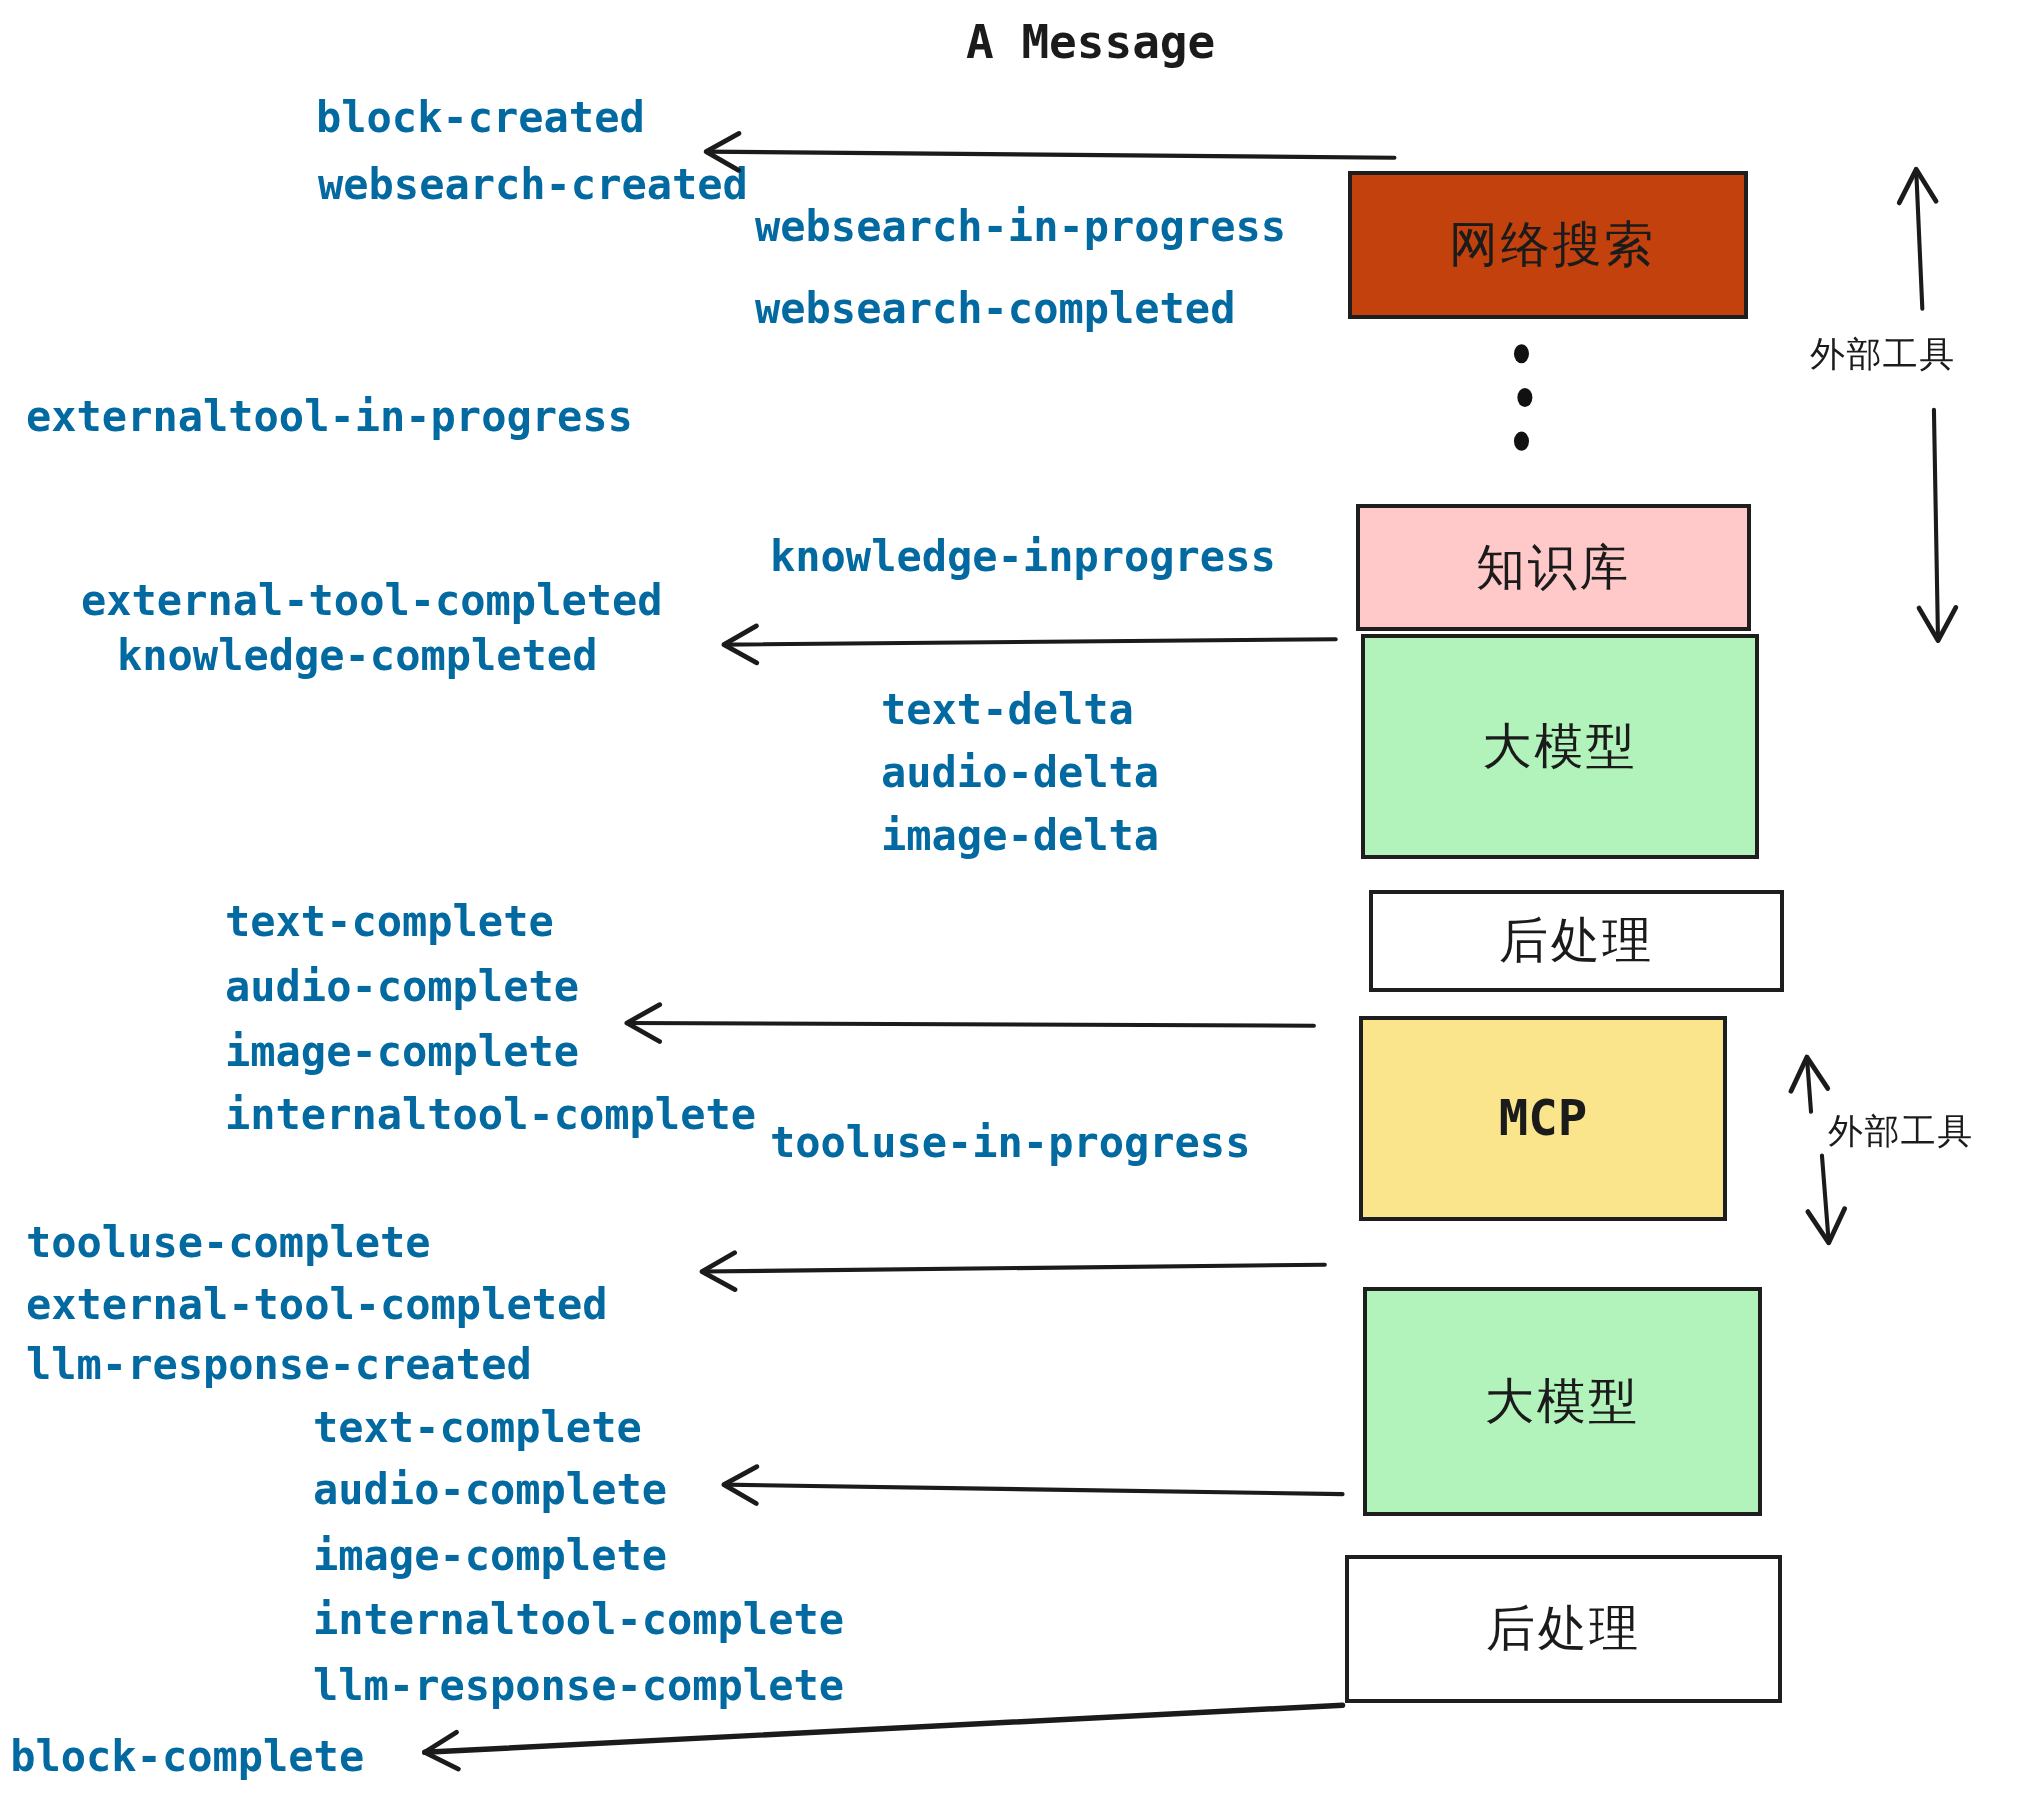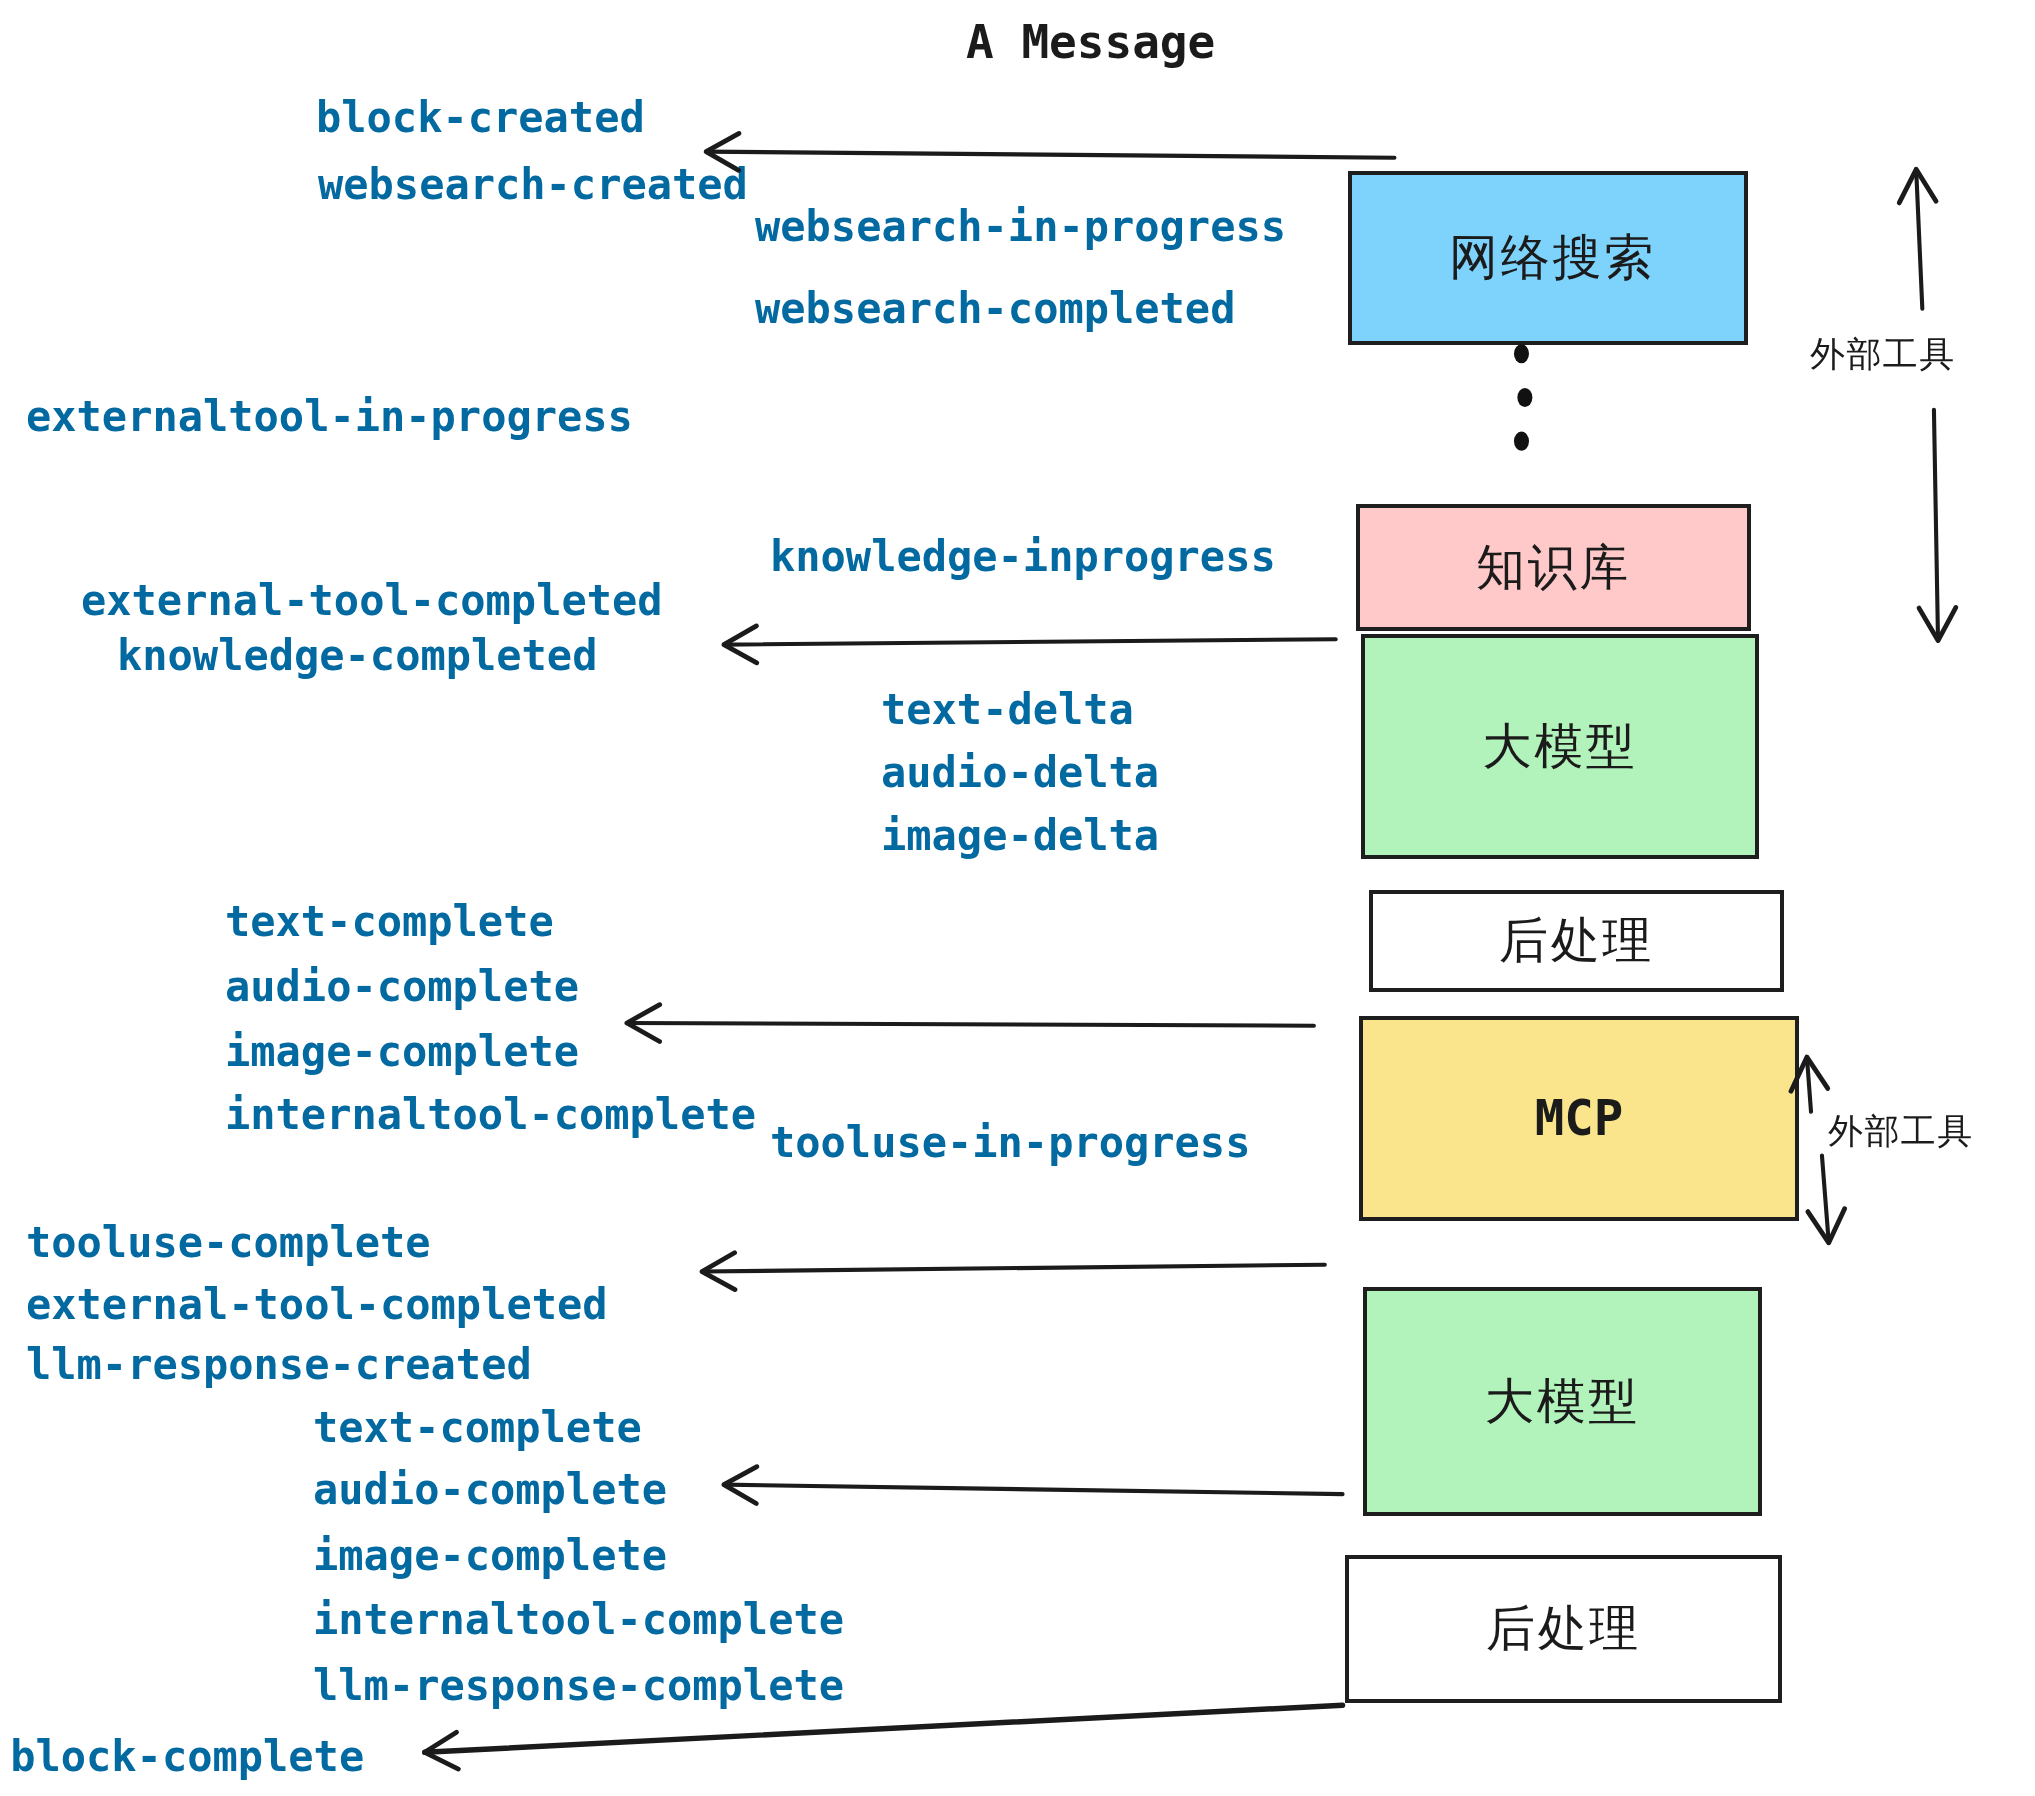--- a/index.html
+++ b/index.html
@@ -65,37 +65,37 @@
   <div class="evt" style="left:26px;top:1343px;">llm-response-created</div>
 
   <div class="evt" style="left:313px;top:1406px;">text-complete</div>
   <div class="evt" style="left:313px;top:1468px;">audio-complete</div>
   <div class="evt" style="left:313px;top:1534px;">image-complete</div>
   <div class="evt" style="left:313px;top:1598px;">internaltool-complete</div>
   <div class="evt" style="left:313px;top:1664px;">llm-response-complete</div>
 
   <div class="evt" style="left:10.2px;top:1735px;">block-complete</div>
 
-  <div class="box" style="left: 1348px; top: 171px; width: 400px; height: 174px; background-color: #7dd3fc; padding-left: 9px;">
+  <div class="box" style="left: 1348px; top: 171px; width: 400px; height: 148px; background-color: #c2410c; padding-left: 9px;">
     <span class="zh">网络搜索</span>
   </div>
 
   <div class="box" style="left: 1356px; top: 504px; width: 395px; height: 127px; background-color: rgb(255, 201, 201);">
     <span class="zh">知识库</span>
   </div>
 
   <div class="box" style="left: 1361px; top: 634px; width: 398px; height: 225px; background-color: rgb(178, 242, 187);">
     <span class="zh">大模型</span>
   </div>
 
   <div class="box" style="left: 1369px; top: 890px; width: 415px; height: 102px; background-color: rgb(255, 255, 255);">
     <span class="zh">后处理</span>
   </div>
 
-  <div class="box" style="left: 1359px; top: 1016px; width: 440px; height: 205px; background-color: rgb(250, 229, 140);">
+  <div class="box" style="left: 1359px; top: 1016px; width: 368px; height: 205px; background-color: rgb(250, 229, 140);">
     <span class="mono">MCP</span>
   </div>
 
   <div class="box" style="left: 1363px; top: 1287px; width: 399px; height: 229px; background-color: rgb(178, 242, 187);">
     <span class="zh">大模型</span>
   </div>
 
   <div class="box" style="left: 1345px; top: 1555px; width: 437px; height: 148px; background-color: rgb(255, 255, 255);">
     <span class="zh">后处理</span>
   </div>

